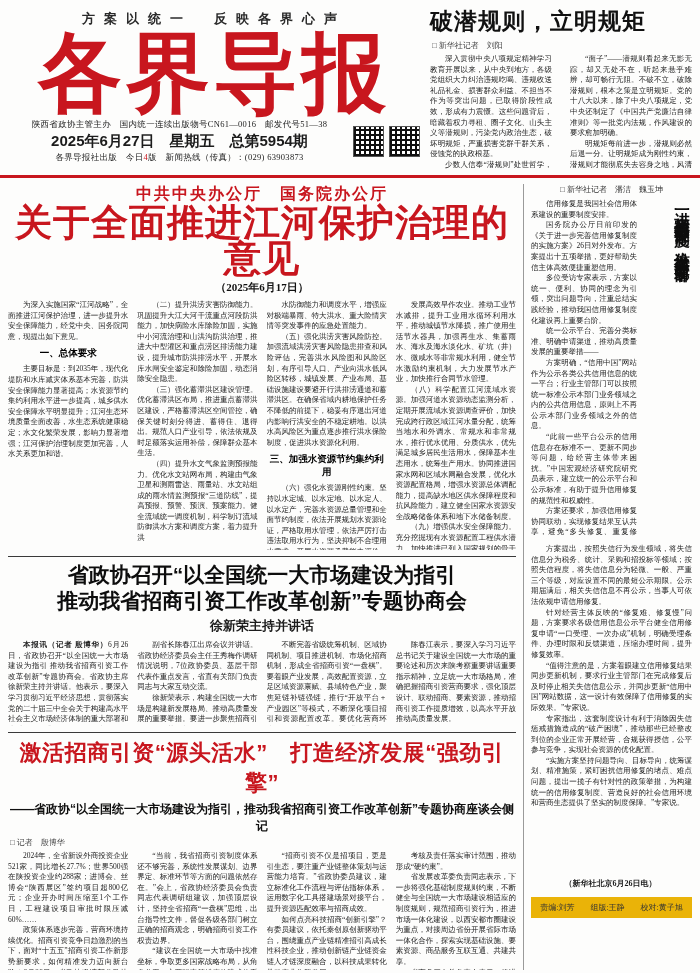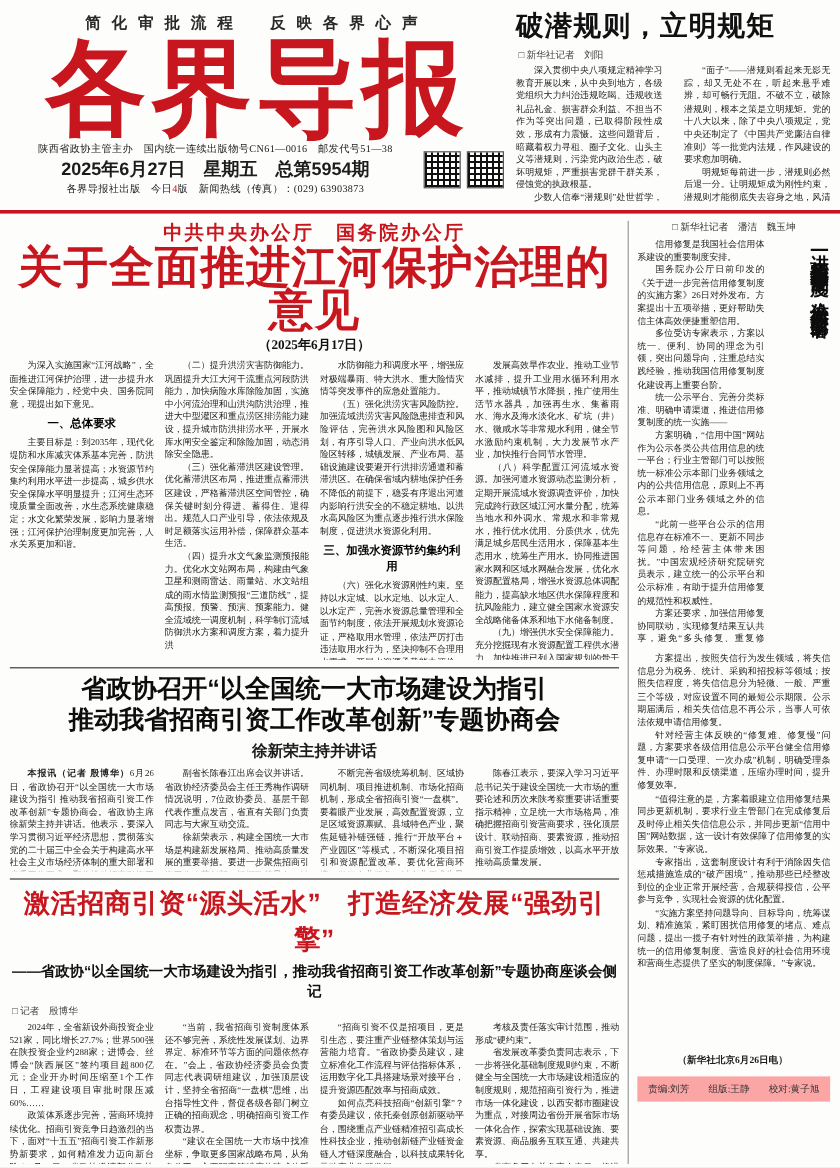--- a/index.html
+++ b/index.html
@@ -20,21 +20,21 @@
   .qr{width:31px;height:31px;border:1px solid #555;box-sizing:border-box;
       background-image:repeating-linear-gradient(0deg,#111 0 2px,transparent 2px 5px),
                        repeating-linear-gradient(90deg,#111 0 2px,#fff 2px 5px);}
   .mast-right{flex:1;padding:0 0 0 10px;display:flex;flex-direction:column;overflow:hidden;}
   .tr-headline{font-size:23px;font-weight:900;letter-spacing:1px;color:#111;margin-top:2px;}
   .tr-byline{font-size:8px;color:#444;margin:3px 0 3px 2px;}
   .tr-cols{display:flex;gap:18px;flex:1;overflow:hidden;}
   .tr-col{flex:1;overflow:hidden;}
   
   p.art{margin:0;text-indent:2em;font-size:7.5px;line-height:10.6px;text-align:justify;color:#222;}
-  p.art b{font-family:Liberation Sans, sans-serif;}
+  p.art b{font-family:Liberation Serif, serif;}
   .sec-head{font-size:9.5px;font-weight:bold;text-align:center;margin:5px 0 4px 0;
             font-family:"Liberation Sans",sans-serif;color:#000;}
   
   .red-rule{position:relative;left:-8px;width:700px;height:3px;margin-top:5px;}
   .hr-line{border:none;border-top:1px solid #3a3a3a;margin:6px 0 5px 0;}
   
   .body-grid{display:flex;margin-top:6px;height:786px;}
   .left-region{width:508px;overflow:hidden;}
   .v-divider{width:1px;background:#9a9a9a;margin:0 7px;}
   .sidebar{flex:1;display:flex;flex-direction:column;overflow:hidden;}
@@ -61,31 +61,31 @@
   .ft-cols{height:204px;}
   
   .sb-byline{font-size:8px;color:#333;margin-bottom:4px;text-align:center;}
   .sb-top{display:flex;height:338px;overflow:hidden;}
   .sb-textcol{width:106px;overflow:hidden;}
   .sb-vtitle{flex:1;writing-mode:vertical-rl;text-orientation:upright;font-size:15.5px;
              font-weight:900;font-family:"Liberation Sans",sans-serif;letter-spacing:2px;
              color:#0d0d0d;padding-left:6px;overflow:hidden;}
   .sb-bottom{height:330px;overflow:hidden;margin-top:7px;}
   .sb-dateline{text-align:center;font-size:8px;font-weight:bold;margin:4px 2px 0 0;}
-  .sb-footer{background:#fca5a5;text-align:center;font-size:8px;color:#333;
+  .sb-footer{background:#eab308;text-align:center;font-size:8px;color:#333;
              padding:5px 0;margin-top:8px;}
 </style>
 </head>
 <body>
 
 <div class="page">
 
   <header class="masthead">
     <div class="mast-left">
-      <div class="slogan">简化审批流程　反映各界心声</div>
+      <div class="slogan">方案以统一　反映各界心声</div>
       <div class="paper-title brand-red" style="color: rgb(200, 22, 30);">各界导报</div>
       <div class="pub-block">
         <div class="pub-lines">
           <div class="pub1">陕西省政协主管主办　国内统一连续出版物号CN61—0016　邮发代号51—38</div>
           <div class="pub2">2025年6月27日　星期五　总第5954期</div>
           <div class="pub3"><span>各界导报社出版　今日</span><span class="brand-red-text" style="color: rgb(200, 22, 30);">4</span><span>版　新闻热线（传真）：(029) 63903873</span></div>
         </div>
         <div class="qr-wrap">
           <div class="qr"></div>
           <div class="qr"></div>
@@ -198,21 +198,21 @@
 
     <div class="v-divider"></div>
 
     <aside class="sidebar">
       <div class="sb-byline">□ 新华社记者　潘洁　魏玉坤</div>
       <div class="sb-top">
         <div class="sb-textcol">
             <p class="art">信用修复是我国社会信用体系建设的重要制度安排。</p>
             <p class="art">国务院办公厅日前印发的《关于进一步完善信用修复制度的实施方案》26日对外发布。方案提出十五项举措，更好帮助失信主体高效便捷重塑信用。</p>
             <p class="art">多位受访专家表示，方案以统一、便利、协同的理念为引领，突出问题导向，注重总结实践经验，推动我国信用修复制度化建设再上重要台阶。</p>
-            <p class="art">统一公示平台、完善分类标准、明确申请渠道，推进信用修复制度的统一实施——</p>
+            <p class="art">统一公示平台、完善分类标准、明确申请渠道，推动高质量发展的重要举措——</p>
             <p class="art">方案明确，“信用中国”网站作为公示各类公共信用信息的统一平台；行业主管部门可以按照统一标准公示本部门业务领域之内的公共信用信息，原则上不再公示本部门业务领域之外的信息。</p>
             <p class="art">“此前一些平台公示的信用信息存在标准不一、更新不同步等问题，给经营主体带来困扰。”中国宏观经济研究院研究员表示，建立统一的公示平台和公示标准，有助于提升信用修复的规范性和权威性。</p>
             <p class="art">方案还要求，加强信用修复协同联动，实现修复结果互认共享，避免“多头修复、重复修复”，切实减轻经营主体负担。</p>
           </div>
         <div class="sb-vtitle">进一步完善信用修复制度，这份文件作出新部署</div>
       </div>
       <div class="sb-bottom">
           <p class="art">方案提出，按照失信行为发生领域，将失信信息分为税务、统计、采购和招投标等领域；按照失信程度，将失信信息分为轻微、一般、严重三个等级，对应设置不同的最短公示期限。公示期届满后，相关失信信息不再公示，当事人可依法依规申请信用修复。</p>
           <p class="art">针对经营主体反映的“修复难、修复慢”问题，方案要求各级信用信息公示平台健全信用修复申请“一口受理、一次办成”机制，明确受理条件、办理时限和反馈渠道，压缩办理时间，提升修复效率。</p>
           <p class="art">“值得注意的是，方案着眼建立信用修复结果同步更新机制，要求行业主管部门在完成修复后及时停止相关失信信息公示，并同步更新“信用中国”网站数据，这一设计有效保障了信用修复的实际效果。”专家说。</p>

